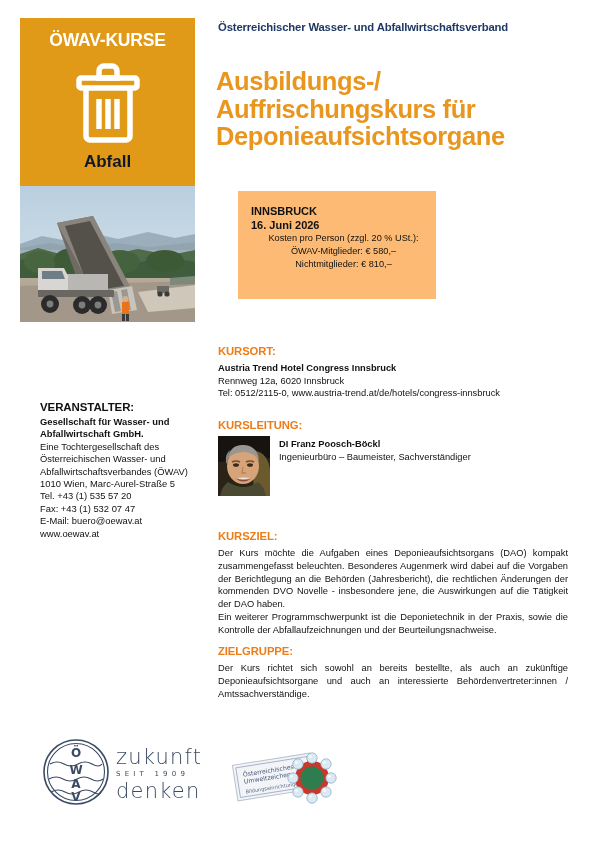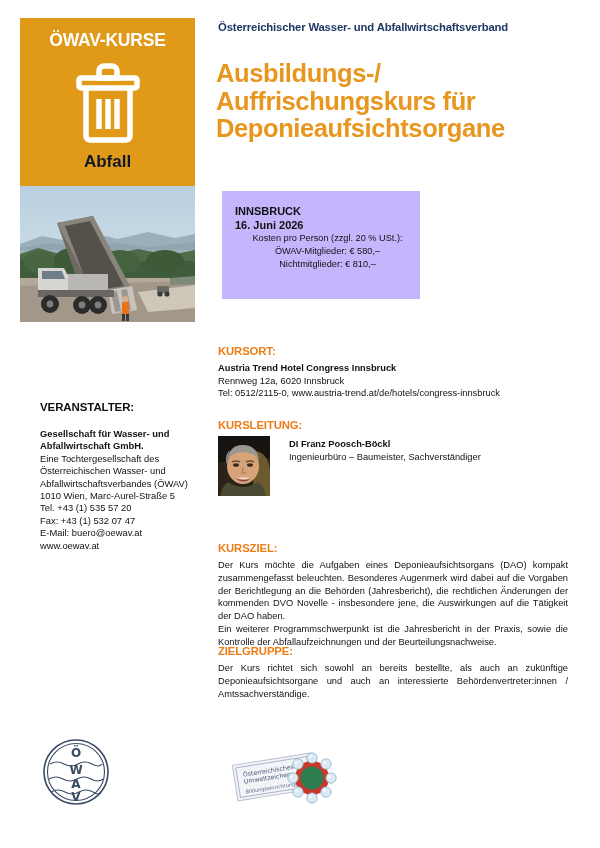--- a/index.html
+++ b/index.html
@@ -29,21 +29,21 @@
     position:absolute; left:20px; top:186px; width:175px; height:136px;
     overflow:hidden;
   }
   .photo svg { display:block; width:175px; height:136px; }
 
   .veranstalter {
     position:absolute; left:40px; top:401px; width:170px;
   }
   .v-head {
     font-size:11.5px; font-weight:bold; color:#111; letter-spacing:-0.1px;
-    margin-bottom:15px;
+    margin-bottom:3px;
   }
   .v-strong { font-size:9.4px; font-weight:bold; line-height:12.4px; color:#111; }
   .v-line { font-size:9.4px; line-height:12.4px; color:#111; }
 
   
   .owav-logo { position:absolute; left:42px; top:738px; width:68px; height:68px; }
   .zukunft { position:absolute; left:116px; top:745px; width:100px; }
   .zk-top, .zk-bot {
     font-size:21px; color:#3b4b63; letter-spacing:1.2px; line-height:24px;
     font-family:"DejaVu Sans", sans-serif; font-weight:300;
@@ -52,45 +52,45 @@
     font-size:7px; color:#3b4b63; letter-spacing:4.2px; line-height:10px;
     font-family:"DejaVu Sans", sans-serif;
   }
   .umweltzeichen { position:absolute; left:229px; top:749px; width:118px; height:58px; }
 
   .assoc {
     position:absolute; left:218px; top:21px;
     font-size:11.3px; color:#1F3864; letter-spacing:-0.15px;font-weight:bold;
   }
   .maintitle {
-    position:absolute; left:216px; top:60px; width:380px;
+    position:absolute; left:216px; top:68px; width:380px;
     color:#E8961E; font-weight:bold; font-size:25.5px; line-height:27.5px;
     letter-spacing:-0.4px;
   }
 
   .infobox {
-    position:absolute; left:222px; top:191px; width:198px; height:108px;
-    background:#c4b5fd; padding:13px 0 0 13px;
+    position:absolute; left:238px; top:191px; width:198px; height:108px;
+    background:#fdba74; padding:13px 0 0 13px;
   }
   .ib-head { font-size:11px; font-weight:bold; color:#111; line-height:14px; }
   .ib-line { font-size:9.2px; color:#111; line-height:13.2px;text-align:center; }
 
   .sect { position:absolute; left:218px; width:370px; }
   .sect-head {
     color:#ED7D17; font-weight:bold; font-size:11.3px; letter-spacing:-0.1px;
     margin-bottom:5px;
   }
   .sect-strong { font-size:9.3px; font-weight:bold; line-height:12.6px; color:#111; }
   .sect-line { font-size:9.3px; line-height:12.6px; color:#111; }
   .body-p {
     font-size:9.3px; line-height:12.8px; color:#111; text-align:justify;
     width:350px;
   }
 
-  .leader-row { display:flex; gap:19px; align-items:flex-start; }
+  .leader-row { display:flex; gap:9px; align-items:flex-start; }
   .leader-photo { width:52px; height:60px; overflow:hidden; flex:none; }
   .leader-photo svg { display:block; width:52px; height:60px; }
   .leader-text { padding-top:2px; }
 </style>
 </head>
 <body>
 
 <div class="page">
 
   <div class="badge">
@@ -228,24 +228,24 @@
           <path d="M10 46 Q4 50 2 60 L48 60 Q46 50 40 46 Q26 56 10 46 Z" fill="#4a4a32"></path>
         </svg>
       </div>
       <div class="leader-text">
         <div class="sect-strong">DI Franz Poosch-Böckl</div>
         <div class="sect-line">Ingenieurbüro – Baumeister, Sachverständiger</div>
       </div>
     </div>
   </div>
 
-  <div class="sect" style="top:542px;">
+  <div class="sect" style="top:530px;">
     <div class="sect-head">KURSZIEL:</div>
     <div class="body-p">Der Kurs möchte die Aufgaben eines Deponieaufsichtsorgans (DAO) kompakt zusammengefasst beleuchten. Besonderes Augenmerk wird dabei auf die Vorgaben der Berichtlegung an die Behörden (Jahresbericht), die rechtlichen Änderungen der kommenden DVO Novelle - insbesondere jene, die Auswirkungen auf die Tätigkeit der DAO haben.</div>
-    <div class="body-p">Ein weiterer Programmschwerpunkt ist die Jahresbericht in der Praxis, sowie die Kontrolle der Abfallaufzeichnungen und der Beurteilungsnachweise.</div>
+    <div class="body-p">Ein weiterer Programmschwerpunkt ist die Deponietechnik in der Praxis, sowie die Kontrolle der Abfallaufzeichnungen und der Beurteilungsnachweise.</div>
   </div>
 
   <div class="sect" style="top:645px;">
     <div class="sect-head">ZIELGRUPPE:</div>
     <div class="body-p">Der Kurs richtet sich sowohl an bereits bestellte, als auch an zukünftige Deponieaufsichtsorgane und auch an interessierte Behördenvertreter:innen / Amtssachverständige.</div>
   </div>
 
   <div class="owav-logo">
     <svg viewBox="0 0 68 68" xmlns="http://www.w3.org/2000/svg">
       <circle cx="34" cy="34" r="32" fill="none" stroke="#3b4b63" stroke-width="1.6"></circle>
@@ -257,20 +257,25 @@
       </g>
       <g fill="#3b4b63" font-family="DejaVu Sans, sans-serif" font-size="12" font-weight="bold" text-anchor="middle">
         <text x="34" y="19">Ö</text>
         <text x="34" y="36">W</text>
         <text x="34" y="50">A</text>
         <text x="34" y="63">V</text>
       </g>
     </svg>
   </div>
 
+  <div class="zukunft">
+    <div class="zk-top">zukunft</div>
+    <div class="zk-mid">SEIT 1909</div>
+    <div class="zk-bot">denken</div>
+  </div>
 
   <div class="umweltzeichen">
     <svg viewBox="0 0 118 58" xmlns="http://www.w3.org/2000/svg">
       <g transform="rotate(-9 45 30)">
         <rect x="6" y="10" width="78" height="36" fill="#f2f4f8" stroke="#b9c2cf" stroke-width="1"></rect>
         <rect x="9" y="13" width="72" height="30" fill="none" stroke="#8e9db5" stroke-width="0.7"></rect>
         <text x="15" y="23" font-family="DejaVu Sans, sans-serif" font-size="6.2" fill="#4a5a78">Österreichisches</text>
         <text x="15" y="30" font-family="DejaVu Sans, sans-serif" font-size="6.2" fill="#4a5a78">Umweltzeichen</text>
         <text x="15" y="40" font-family="DejaVu Sans, sans-serif" font-size="5" fill="#5a6a86">Bildungseinrichtungen</text>
       </g>

